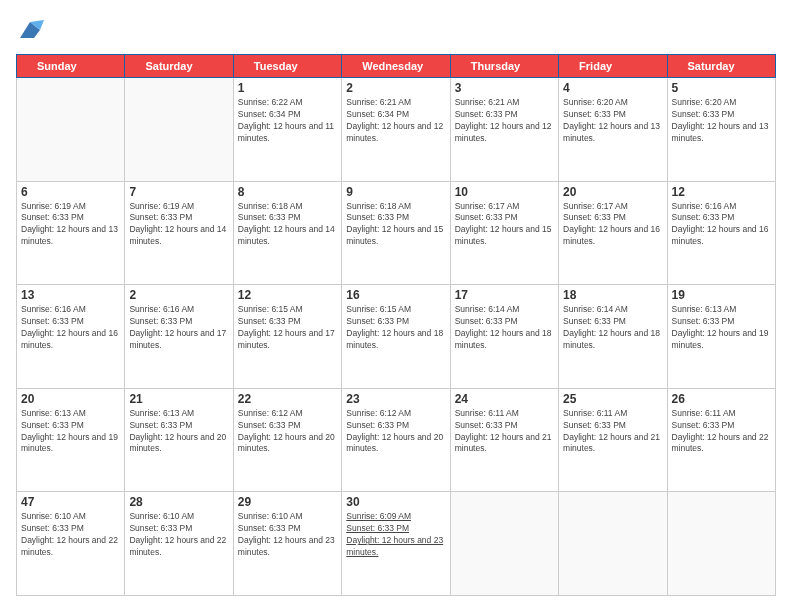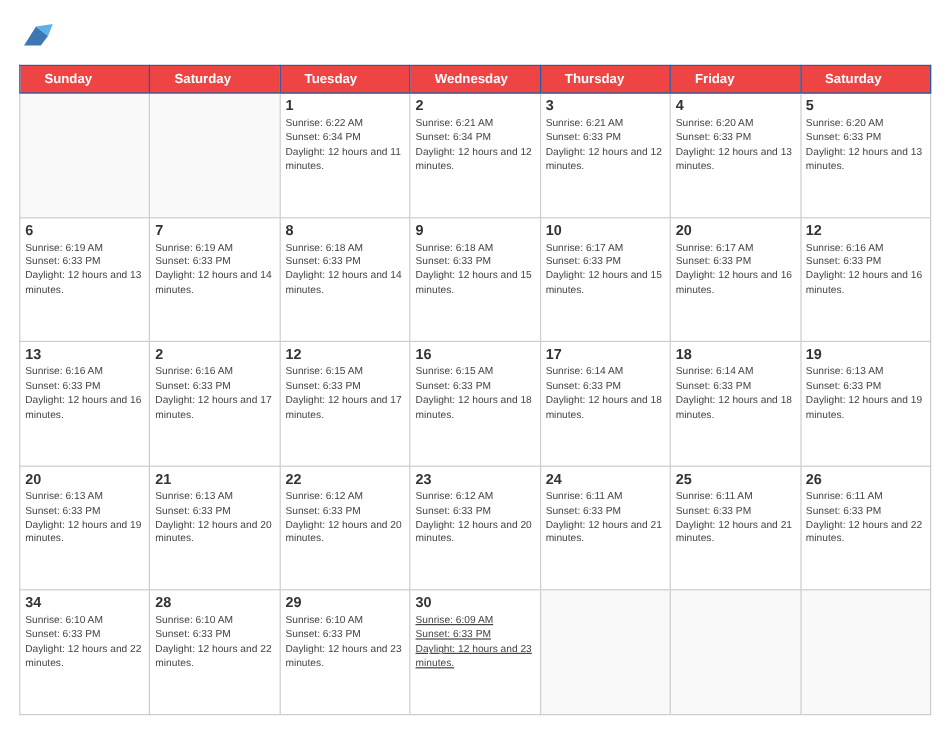--- a/index.html
+++ b/index.html
@@ -297,21 +297,21 @@
           </td>
           <td>
             <span class="day-number">26</span>
             <div class="day-info" style="white-space: pre-line;">Sunrise: 6:11 AM
 Sunset: 6:33 PM
 Daylight: 12 hours and 22 minutes.</div>
           </td>
         </tr>
         <tr>
           <td>
-            <span class="day-number">34</span>
+            <span class="day-number">47</span>
             <div class="day-info" style="white-space: pre-line;">Sunrise: 6:10 AM
 Sunset: 6:33 PM
 Daylight: 12 hours and 22 minutes.</div>
           </td>
           <td>
             <span class="day-number">28</span>
             <div class="day-info" style="white-space: pre-line;">Sunrise: 6:10 AM
 Sunset: 6:33 PM
 Daylight: 12 hours and 22 minutes.</div>
           </td>

